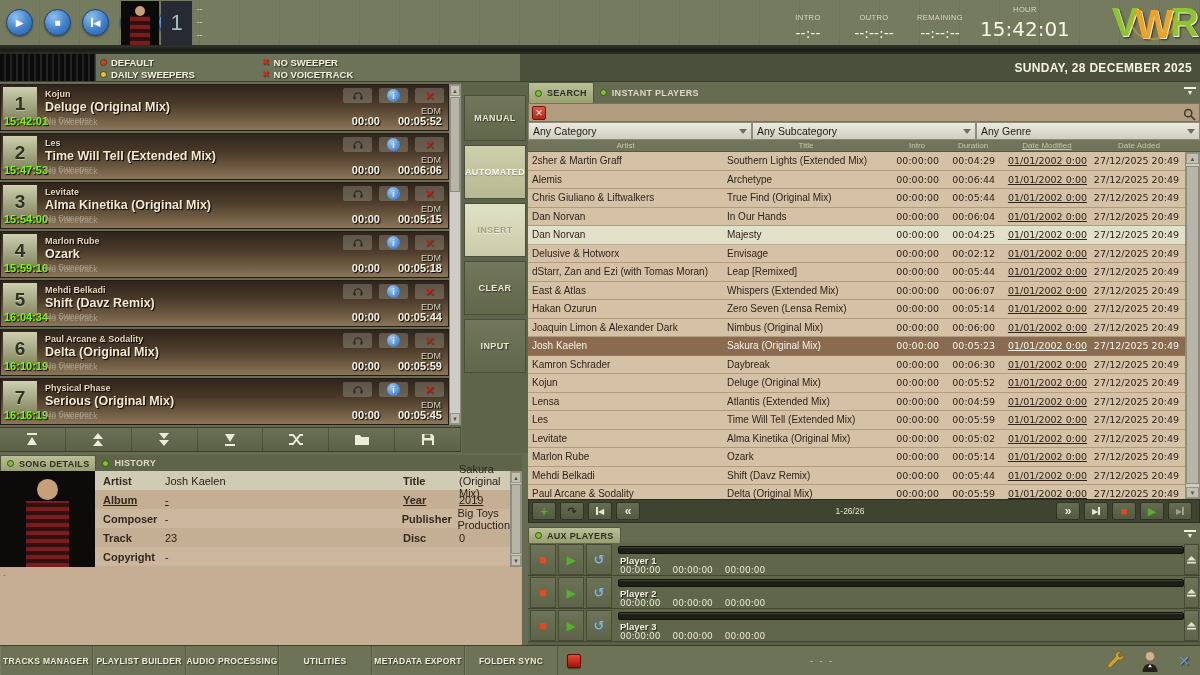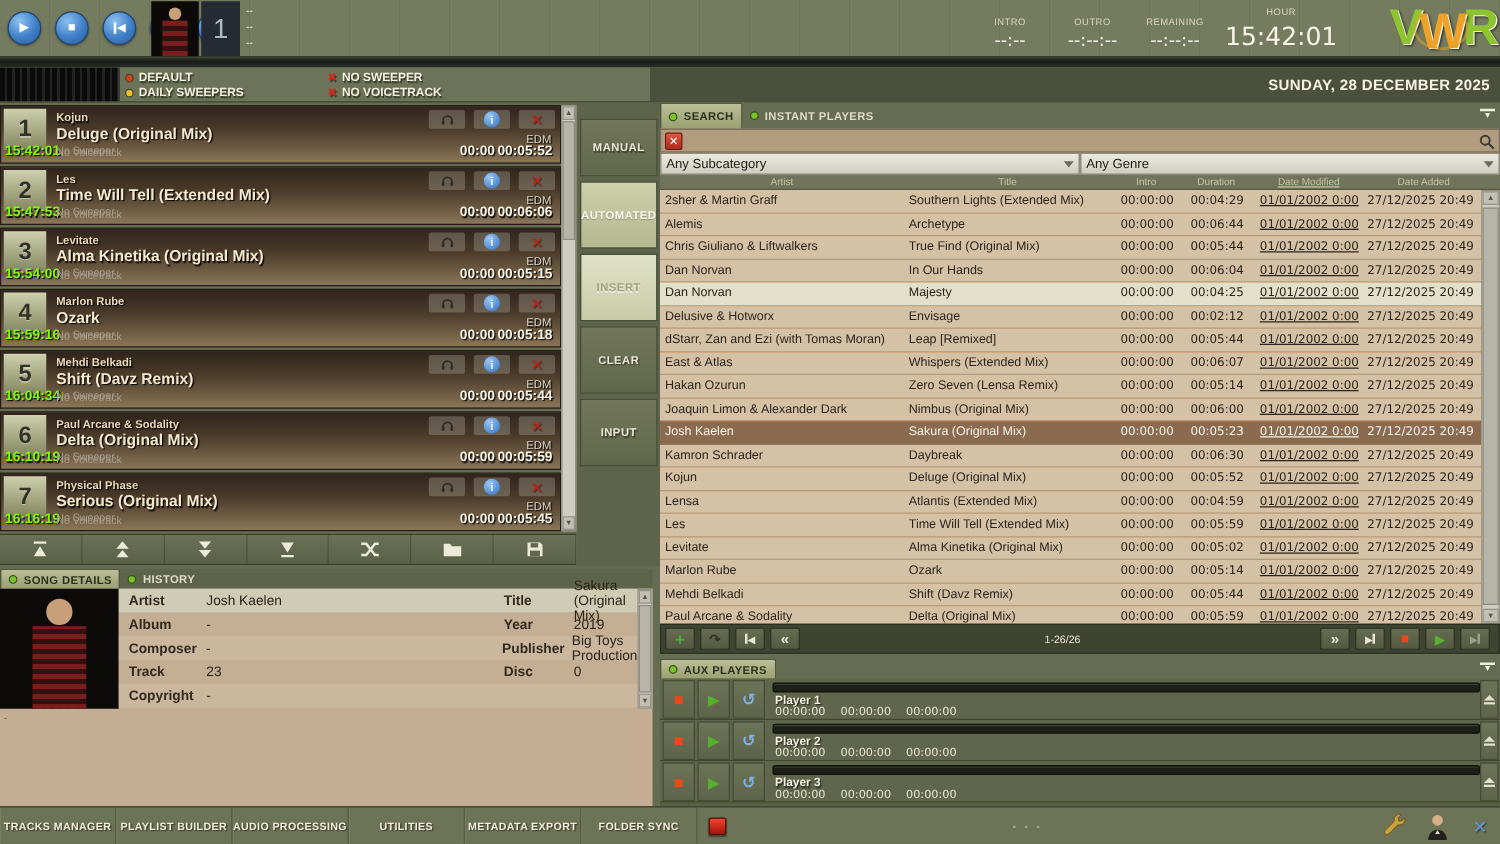--- a/index.html
+++ b/index.html
@@ -74,21 +74,21 @@
   .pl-title{position:absolute;left:44px;top:15px;font-size:12.5px;font-weight:bold;color:#f4e9cd;text-shadow:1px 1px 1px #000;}
   .pl-ns{position:absolute;left:44px;top:30px;font-size:8.5px;color:#a99c89;}
   .pl-nv{position:absolute;left:44px;bottom:3px;font-size:8.5px;color:#a99c89;}
   .pl-icons{position:absolute;right:4px;top:3px;display:flex;gap:7px;}
   .pl-ibtn{width:29px;height:15px;background:rgba(205,205,185,.28);border-radius:2px;
     display:flex;align-items:center;justify-content:center;cursor:pointer;}
   .info-circle{width:13px;height:13px;border-radius:50%;background:radial-gradient(circle at 35% 30%,#9cc8f4,#2a6cc0);
     color:#eaf2fc;font-size:9px;font-weight:bold;display:flex;align-items:center;justify-content:center;}
   .redx{color:#c81f10;font-weight:bold;font-size:12px;text-shadow:1px 1px 1px rgba(0,0,0,.5);}
   .pl-genre{position:absolute;right:7px;top:21px;font-size:9px;color:#d8d2c0;text-shadow:1px 1px 1px #000;}
-  .pl-times{position:absolute;right:6px;bottom:3px;display:flex;gap:2px;
+  .pl-times{position:absolute;right:6px;bottom:3px;display:flex;gap:18px;
     font-size:11px;font-weight:bold;color:#f6f2e4;text-shadow:1px 1px 1px #000;}
   .pl-scroll{position:absolute;left:449px;top:0;width:12px;height:341px;background:#cfccc2;border:1px solid #8f8c80;}
   .sb-arrow{position:absolute;left:0;width:10px;height:11px;background:#c2bfb3;border:1px solid #96948a;
     color:#56544a;font-size:6px;display:flex;align-items:center;justify-content:center;cursor:pointer;}
   .sb-thumb{position:absolute;left:0;width:10px;background:#b7b4a8;border:1px solid #8f8d82;cursor:grab;}
 
   
   .pl-toolbar{left:0;top:427px;width:461px;height:25px;background:linear-gradient(180deg,#6b7156,#5b6147);
     display:flex;border-top:1px solid #3c4032;border-bottom:1px solid #3c4032;}
   .plt-btn{flex:1;display:flex;align-items:center;justify-content:center;cursor:pointer;
@@ -564,21 +564,21 @@
           <span class="torso" style="left:26px;top:30px;width:43px;height:66px;"></span>
         </div>
       </div>
       <div class="dt-rows" id="dtRows">
           <div class="d-row" style="background: rgb(208, 203, 180);">
             <span class="d-label d-l1">Artist</span>
             <span class="d-val d-v1">Josh Kaelen</span>
             <span class="d-label d-l2">Title</span>
             <span class="d-val d-v2">Sakura (Original Mix)</span>
           </div>
-          <div class="d-row" style="background: rgb(196, 174, 148);">
+          <div class="d-row" style="background: rgb(196, 174, 148); text-decoration: underline;">
             <span class="d-label d-l1">Album</span>
             <span class="d-val d-v1">-</span>
             <span class="d-label d-l2">Year</span>
             <span class="d-val d-v2">2019</span>
           </div>
           <div class="d-row" style="background: rgb(203, 183, 158);">
             <span class="d-label d-l1">Composer</span>
             <span class="d-val d-v1">-</span>
             <span class="d-label d-l2">Publisher</span>
             <span class="d-val d-v2">Big Toys Production</span>
@@ -620,20 +620,24 @@
     <div class="sp-search">
       <span class="sp-clear">✕</span>
       <span class="sp-mag">
         <svg viewBox="0 0 13 13">
             <circle cx="5.2" cy="5.2" r="3.6" fill="none" stroke="#3a3a30" stroke-width="1.5"></circle>
             <line x1="8" y1="8" x2="12" y2="12" stroke="#3a3a30" stroke-width="1.7"></line>
           </svg>
       </span>
     </div>
     <div class="sp-filters" id="spFilters">
+        <div class="filter">
+          <span>Any Category</span>
+          <span class="chev"></span>
+        </div>
         <div class="filter">
           <span>Any Subcategory</span>
           <span class="chev"></span>
         </div>
         <div class="filter">
           <span>Any Genre</span>
           <span class="chev"></span>
         </div>
       </div>
     <div class="sp-header" id="spHeader">

